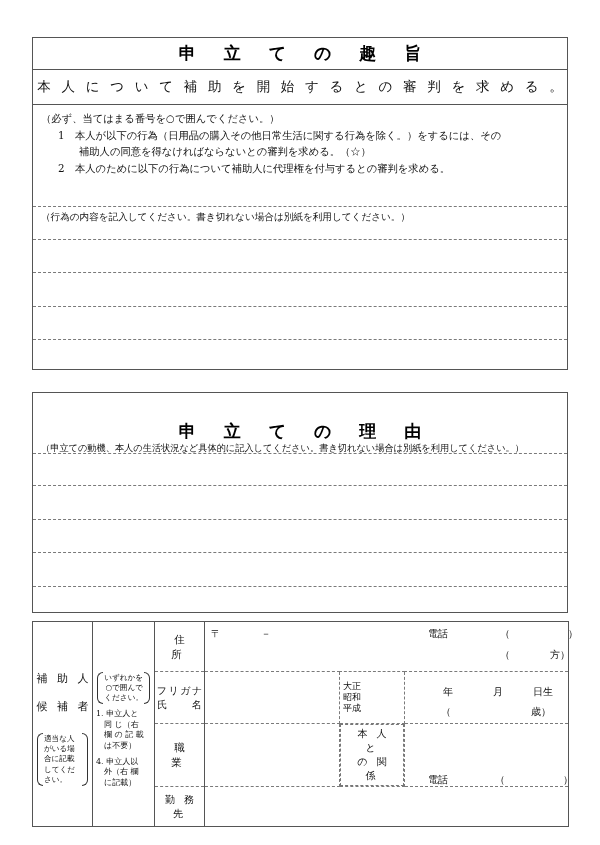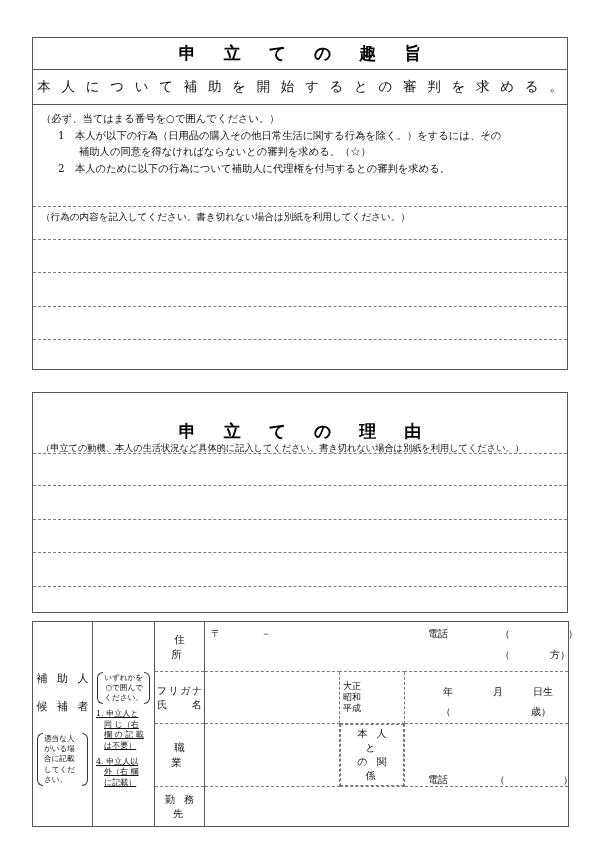--- a/index.html
+++ b/index.html
@@ -148,21 +148,20 @@
     right: 0;
     border-left: 0;
     border-radius: 0 7px 7px 0;
   }
 
   .opt {
     font-size: 8px;
     line-height: 10.6px;
     margin: 5px 3px 0 3px;
     color: #111;
-    text-decoration: underline;
   }
   .opt-i { display: block; text-indent: 0; }
   .opt-sub { display: block; padding-left: 8px; }
 
   .field-label {
     text-align: center;
     font-size: 10.5px;
     letter-spacing: 6px;
     text-indent: 6px;
     line-height: 15px;

